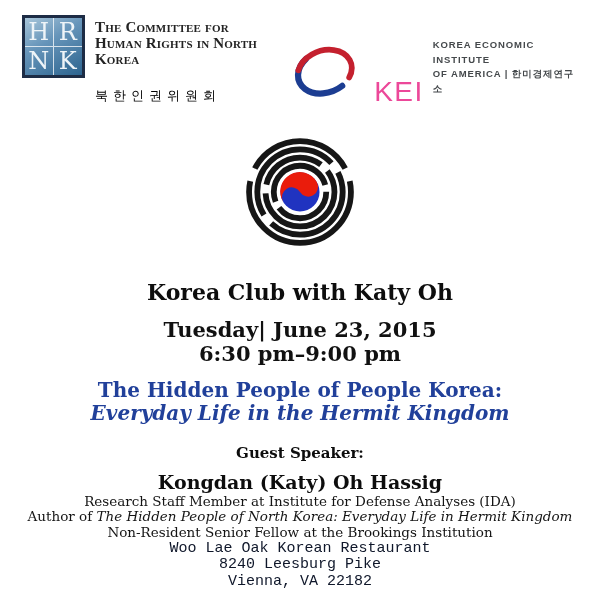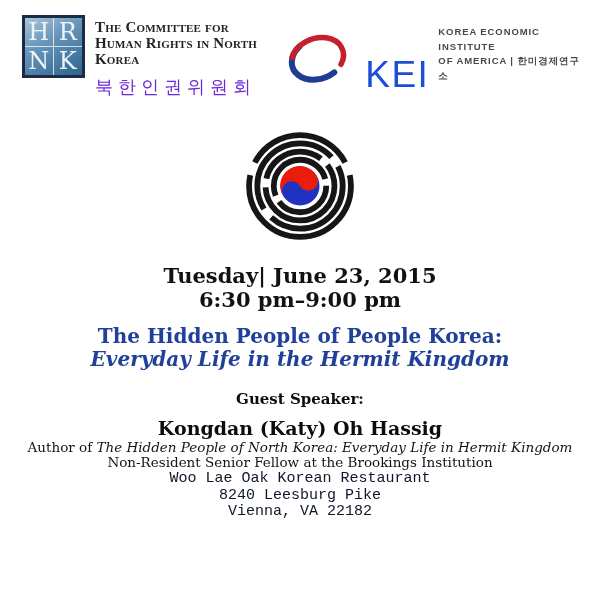--- a/index.html
+++ b/index.html
@@ -27,30 +27,30 @@
     color:#eef4f8; font-size:24px; line-height:1; font-family:"DejaVu Serif",serif;
   }
   .hrnk-cell.c1 { border-right:1px solid rgba(255,255,255,.75); border-bottom:1px solid rgba(255,255,255,.75); }
   .hrnk-cell.c2 { border-bottom:1px solid rgba(255,255,255,.75); }
   .hrnk-cell.c3 { border-right:1px solid rgba(255,255,255,.75); }
   .hrnk-text { padding-top:5px; }
   .hrnk-line {
     font-family:"Liberation Serif",serif; font-variant:small-caps;
     font-size:15px; line-height:1.05; color:#232323; letter-spacing:.2px; font-weight:600;
   }
-  .hrnk-korean { font-size:18px; letter-spacing:5px; color:#6d28d9; margin-top:8px; }
+  .hrnk-korean { font-size:13px; letter-spacing:5px; color:#000000; margin-top:20px; }
 
   .kei { display:flex; align-items:flex-end; margin-top:10px; }
   .kei-acronym {
-    font-family:"Liberation Sans",sans-serif; font-size:37px; font-weight:400;
-    color:#1d4ed8; letter-spacing:1.5px; line-height:.78; margin-left:16px;
+    font-family:"Liberation Sans",sans-serif; font-size:28px; font-weight:400;
+    color:#ec4899; letter-spacing:1.5px; line-height:.78; margin-left:16px;
   }
   .kei-names {
     font-family:"Liberation Sans",sans-serif; font-size:9.5px; font-weight:bold;
-    color:#45494c; letter-spacing:.9px; line-height:1.55; margin:0 0 6px 9px;
+    color:#45494c; letter-spacing:.9px; line-height:1.55; margin:13px 0 6px 9px;
   }
 
   
   .club-logo { margin-top:26px; }
   .event-title { margin-top:22px; font-size:22px; font-weight:bold; color:#0d0d0d; }
   .event-datetime { margin-top:13px; font-size:21px; font-weight:bold; line-height:1.14; color:#111; }
   .talk-title { margin-top:13px; font-size:20px; font-weight:bold; line-height:1.14; }
   .guest-label { margin-top:19px; font-size:15px; font-weight:bold; color:#0d0d0d; }
   .speaker-block { margin-top:10px; }
   .speaker-name { font-size:19px; font-weight:bold; line-height:1.15; color:#0d0d0d; }
@@ -99,35 +99,37 @@
     <svg width="122" height="122" viewBox="-100 -100 200 200">
       <circle r="32" fill="#2033c0"></circle>
       <path d="M 27.7 -16 A 32 32 0 1 0 -27.7 16 A 16 16 0 0 1 0 0 A 16 16 0 0 0 27.7 -16 Z" fill="#ea1c0c"></path>
       <circle r="43" pathLength="360" fill="none" stroke="#161616" stroke-width="9.5" stroke-dasharray="185 15 145 15" stroke-dashoffset="-157.5"></circle>
       <circle r="56.5" pathLength="360" fill="none" stroke="#161616" stroke-width="9.5" stroke-dasharray="115 15 215 15" stroke-dashoffset="-192.5"></circle>
       <circle r="70" pathLength="360" fill="none" stroke="#161616" stroke-width="9.5" stroke-dasharray="170 15 160 15" stroke-dashoffset="-147.5"></circle>
       <circle r="83.5" pathLength="360" fill="none" stroke="#161616" stroke-width="9.5" stroke-dasharray="125 15 205 15" stroke-dashoffset="-207.5"></circle>
     </svg>
   </div>
 
+  <div class="event-title">Korea Club with Katy Oh</div>
 
   <div class="event-datetime">
     <div>Tuesday| June 23, 2015</div>
     <div>6:30 pm–9:00 pm</div>
   </div>
 
   <div class="talk-title" style="color:#21409a">
     <div>The Hidden People of People Korea:</div>
     <div style="font-style:italic">Everyday Life in the Hermit Kingdom</div>
   </div>
 
   <div class="guest-label">Guest Speaker:</div>
 
   <div class="speaker-block">
     <div class="speaker-name">Kongdan (Katy) Oh Hassig</div>
+    <div class="speaker-line">Research Staff Member at Institute for Defense Analyses (IDA)</div>
     <div class="speaker-line author-line"><span>Author of </span><em>The Hidden People of North Korea: Everyday Life in Hermit Kingdom</em></div>
     <div class="speaker-line">Non-Resident Senior Fellow at the Brookings Institution</div>
   </div>
 
   <div class="venue-block">
     <div>Woo Lae Oak Korean Restaurant</div>
     <div>8240 Leesburg Pike</div>
     <div>Vienna, VA 22182</div>
   </div>
 

